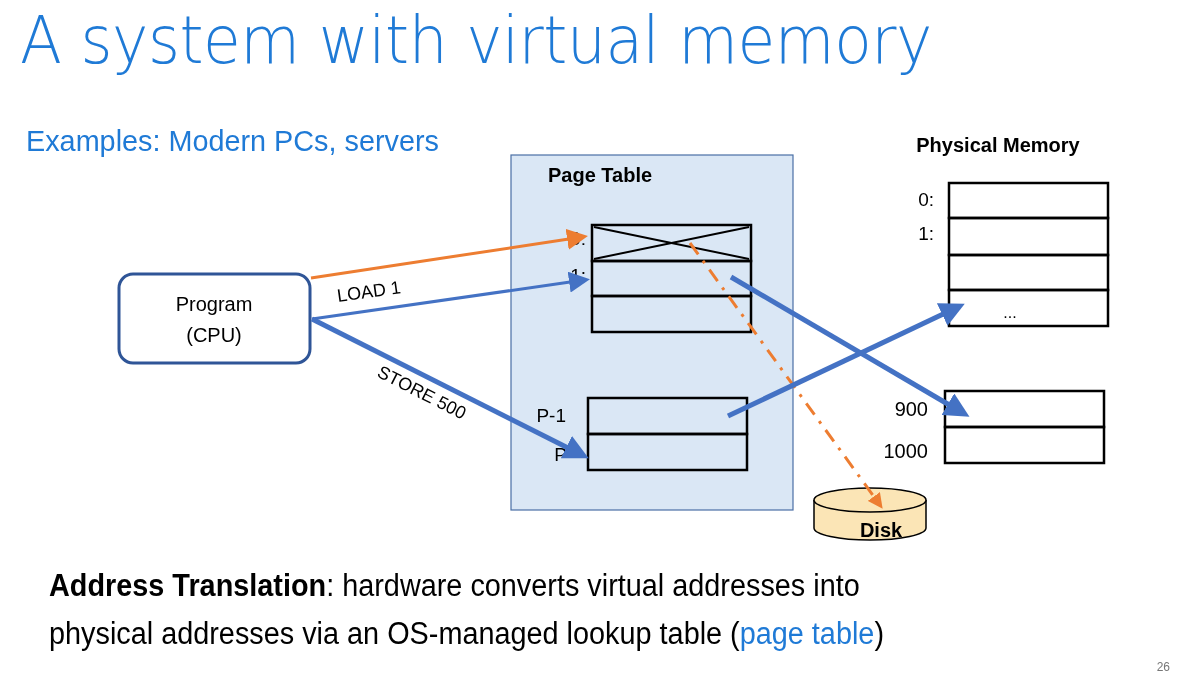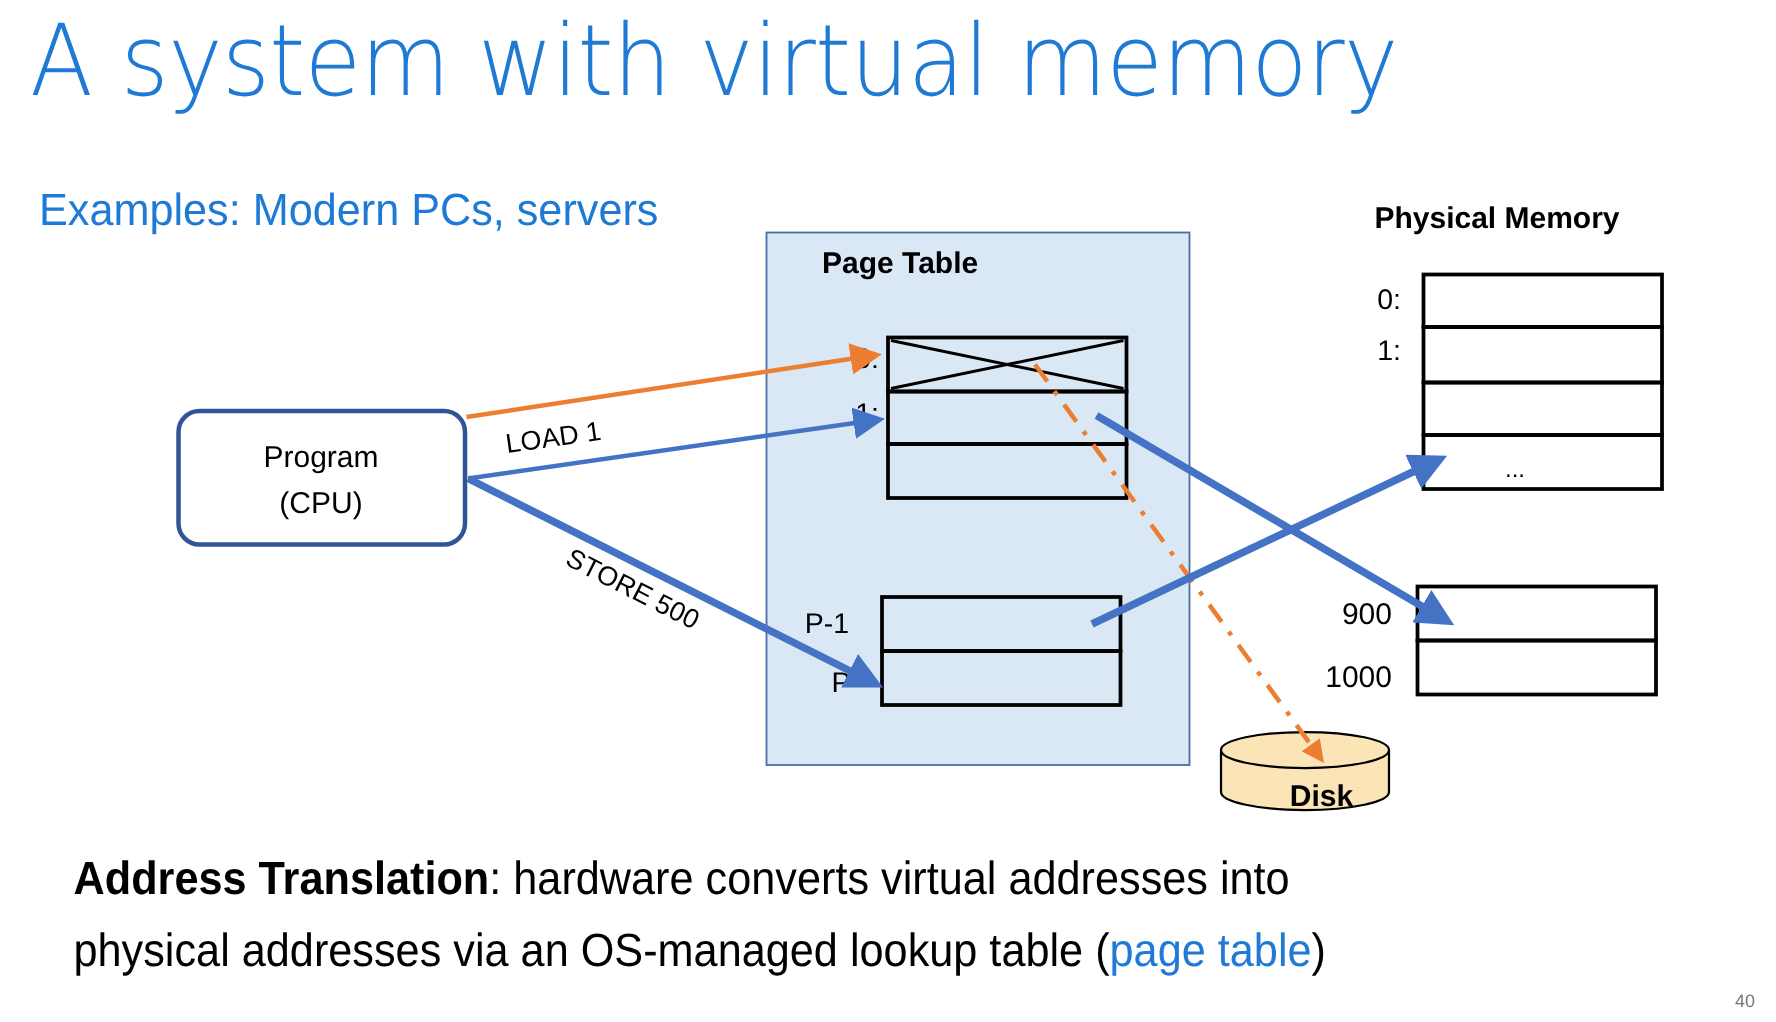--- a/index.html
+++ b/index.html
@@ -102,13 +102,13 @@
 
   <text x="338" y="302" font-size="18" fill="#000" transform="rotate(-8 338 302)">LOAD 1</text>
   <text x="376" y="376" font-size="18" fill="#000" transform="rotate(27 376 376)">STORE 500</text>
 </svg>
 
 <div class="caption">
   <div><b>Address Translation</b><span>: hardware converts virtual addresses into</span></div>
   <div><span>physical addresses via an OS-managed lookup table (</span><span class="hl">page table</span><span>)</span></div>
 </div>
 
-<div class="slide-num">40</div>
+<div class="slide-num">26</div>
 
 </body></html>

